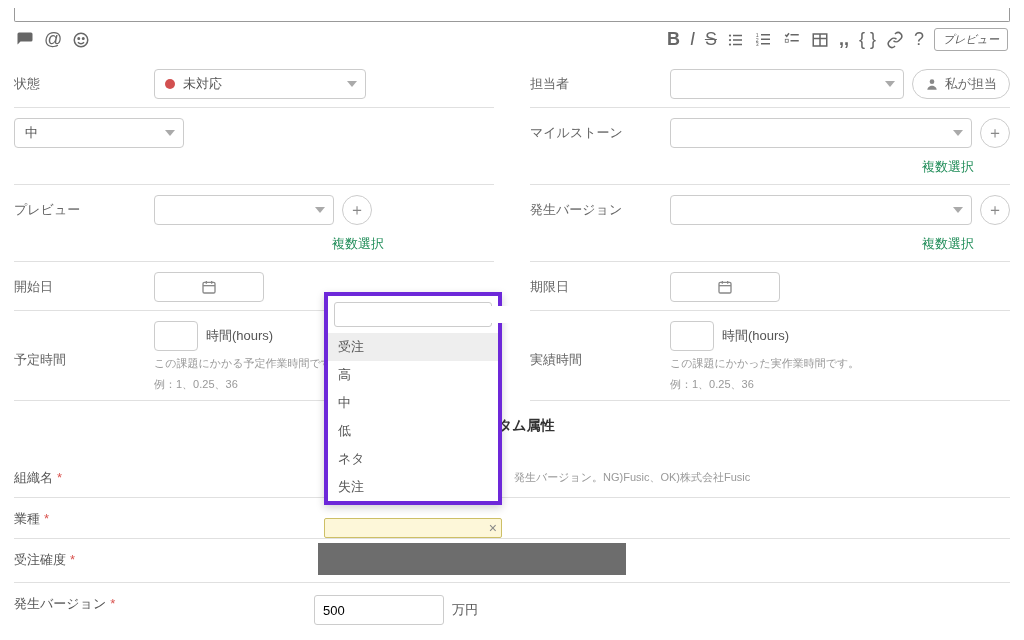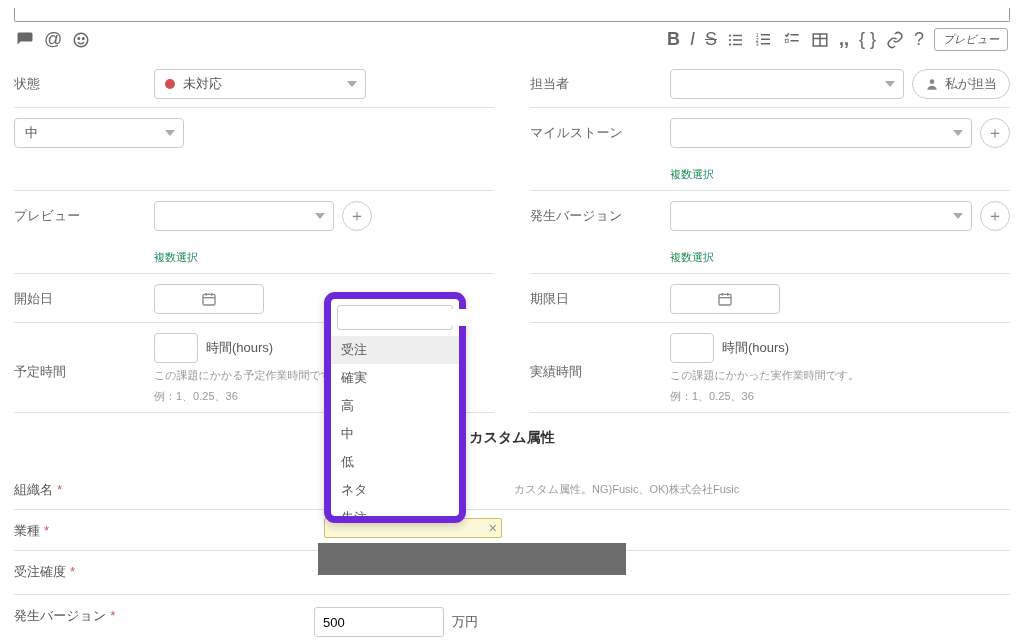--- a/index.html
+++ b/index.html
@@ -55,21 +55,21 @@
     grid-template-columns: 140px 1fr;
     align-items: start;
     padding: 10px 0 8px;
     border-bottom: 1px solid #e0e0e0;
     min-height: 46px;
   }
   .field-label { color: #666; font-size: 13px; padding-top: 6px; }
   .field-body { display: flex; flex-direction: column; gap: 4px; }
   .field-controls { display:flex; align-items:center; gap:8px; }
   .field-hint { font-size: 11px; color: #999; line-height: 1.5; }
-  .multi-hint { color: #1b8a55; font-size: 11px; padding-right: 36px; margin-top:15px;}
+  .multi-hint { color: #1b8a55; font-size: 13px; text-align: right; padding-right: 36px; margin-top:6px;}
 
   
   .dd {
     position: relative;
     border: 1px solid #ccc;
     border-radius: 4px;
     height: 30px;
     display: flex;
     align-items: center;
     padding: 0 28px 0 10px;
@@ -119,24 +119,24 @@
   .req { color:#d9534f; margin-left:4px; }
   .text-input {
     height:30px; border:1px solid #ccc; border-radius:3px; padding:0 8px;
     font-size:13px; background:#fff;
   }
 
   
   .popup {
     position:absolute;
     left:324px; top:292px;
-    width: 142px;
+    width: 178px;
     background:#fff;
-    border:7px solid #6d28d9;
-    border-radius:11px;
+    border:4px solid #6d28d9;
+    border-radius:0;
     box-shadow: 0 3px 8px rgba(0,0,0,0.18);
     z-index:50;
   }
   .popup-search {
     display:flex; align-items:center; gap:6px;
     border:1px solid #ccc; border-radius:3px; margin:6px; padding:3px 6px;
   }
   .popup-search input { border:none; outline:none; flex:1; font-size:13px; }
   .popup-list { max-height:180px; overflow:hidden; }
   .popup-item { padding:5px 10px; cursor:pointer; color:#555; font-size:13px;}
@@ -375,21 +375,21 @@
       <div class="field-hint">この課題にかかった実作業時間です。</div>
       <div class="field-hint">例：1、0.25、36</div>
     </div>
   </div>
 </div>
 
 <div class="section-title">カスタム属性</div>
 
 <div class="cust-row">
   <div class="cust-label"><span>組織名</span><span class="req">*</span></div>
-  <div style="padding-left:200px" class="field-hint">カスタム属性。NG)Fusic、OK)株式会社Fusic</div>
+  <div style="padding-left:200px" class="field-hint">発生バージョン。NG)Fusic、OK)株式会社Fusic</div>
 </div>
 
 <div class="cust-row">
   <div class="cust-label"><span>業種</span><span class="req">*</span></div>
   <div></div>
 </div>
 
 <div class="cust-row" style="min-height:44px">
   <div class="cust-label"><span>受注確度</span><span class="req">*</span></div>
   <div></div>
@@ -408,21 +408,20 @@
 <div class="popup">
   <div class="popup-search">
     <svg width="14" height="14" viewBox="0 0 24 24" fill="none" stroke="#999" stroke-width="2">
         <circle cx="10" cy="10" r="7"></circle>
         <line x1="21" y1="21" x2="15" y2="15"></line>
       </svg>
     <input placeholder="" style="">
   </div>
   <div class="popup-list">
     <div class="popup-item hl">受注</div>
-    <div class="popup-item">確実</div>
     <div class="popup-item">高</div>
     <div class="popup-item">中</div>
     <div class="popup-item">低</div>
     <div class="popup-item">ネタ</div>
     <div class="popup-item">失注</div>
 
   </div>
 </div>
 
 <div class="sel-box">

